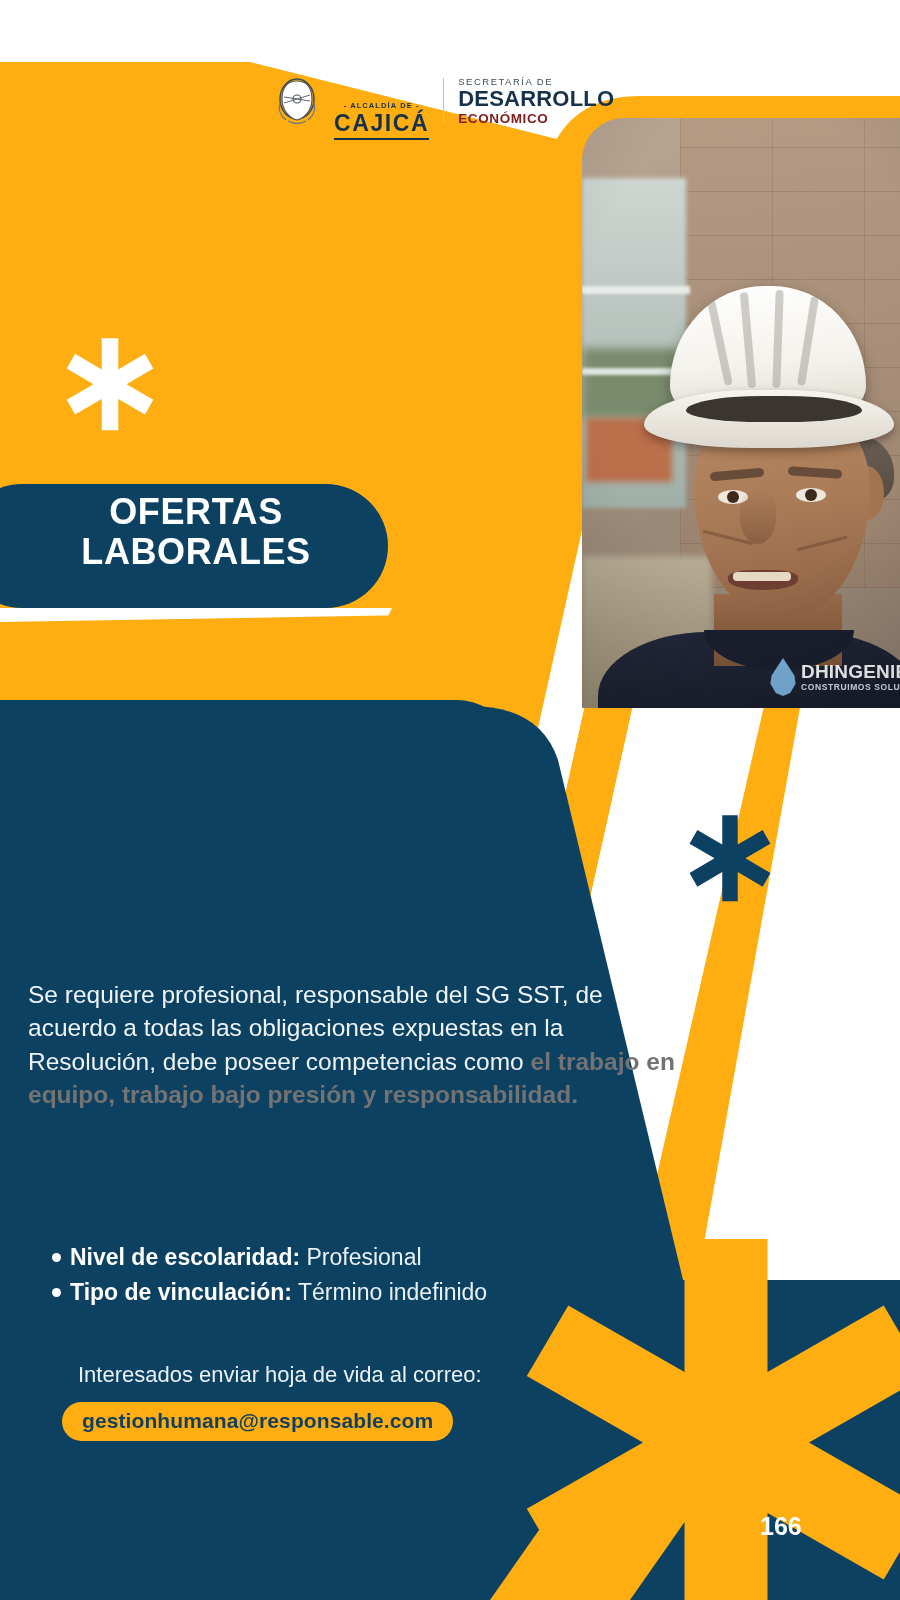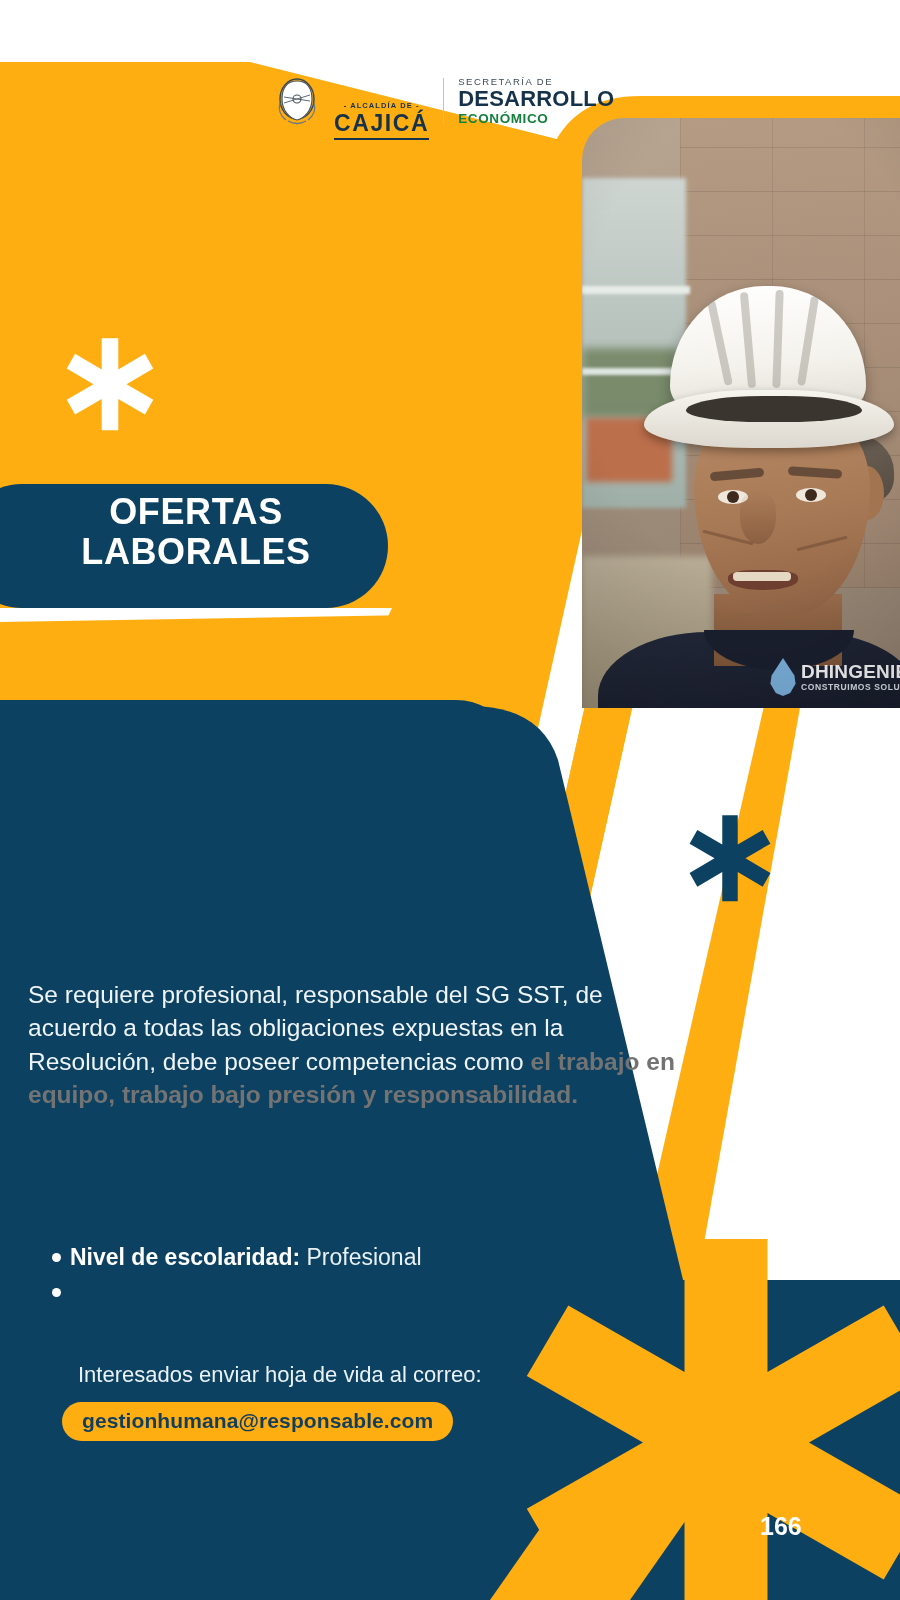--- a/index.html
+++ b/index.html
@@ -19,21 +19,21 @@
   }
   .crest{width:46px;height:52px;flex:0 0 auto;}
   .alc-block{display:flex;flex-direction:column;align-items:center;justify-content:center;line-height:1;}
   .alc-top{font-size:7.5px;letter-spacing:1.1px;color:#16324a;font-weight:700;margin-top:40px;}
   .alc-main{font-size:23px;letter-spacing:1.6px;color:#16324a;font-weight:700;margin-top:2px;}
   .alc-rule{width:100%;height:2px;background:#16324a;margin-top:3px;}
   .divider-v{width:1px;height:46px;background:#b9c3cb;flex:0 0 auto;}
   .sec-block{display:flex;flex-direction:column;line-height:1.02;}
   .sec-top{font-size:9.5px;letter-spacing:1.5px;color:#3c4b59;font-weight:400;}
   .sec-main{font-size:22px;letter-spacing:0.2px;color:#16324a;font-weight:700;margin-top:2px;}
-  .sec-sub{font-size:13.5px;letter-spacing:0.6px;color:#15803d;font-weight:700;margin-top:1px;}
+  .sec-sub{font-size:13.5px;letter-spacing:0.6px;color:#7f1d1d;font-weight:700;margin-top:1px;}
 
   
   .photo{
     position:absolute;left:582px;top:118px;width:318px;height:590px;
     overflow:hidden;z-index:25;
     border-top-left-radius:42px;
   }
   .ph-sky{position:absolute;left:0;top:0;width:100%;height:100%;
     background:linear-gradient(160deg,#b9a693 0%,#a89582 38%,#9c8a78 60%,#8e7e6e 100%);}
   .ph-wall{position:absolute;left:98px;top:0;width:230px;height:470px;
@@ -285,20 +285,24 @@
   <div class="bullets">
     <div class="bullet">
       <span class="dot"></span>
       <span class="bl-txt">
         <span class="k">Nivel de escolaridad:</span>
         <span class="v">Profesional</span>
       </span>
     </div>
     <div class="bullet">
       <span class="dot"></span>
+      <span class="bl-txt">
+        <span class="k">Tipo de vinculación:</span>
+        <span class="v">Término indefinido</span>
+      </span>
     </div>
   </div>
 
   <div class="contact">Interesados enviar hoja de vida al correo:</div>
   <div class="email-pill">gestionhumana@responsable.com</div>
 
   <div class="pagenum">166</div>
 
 </div>
 

